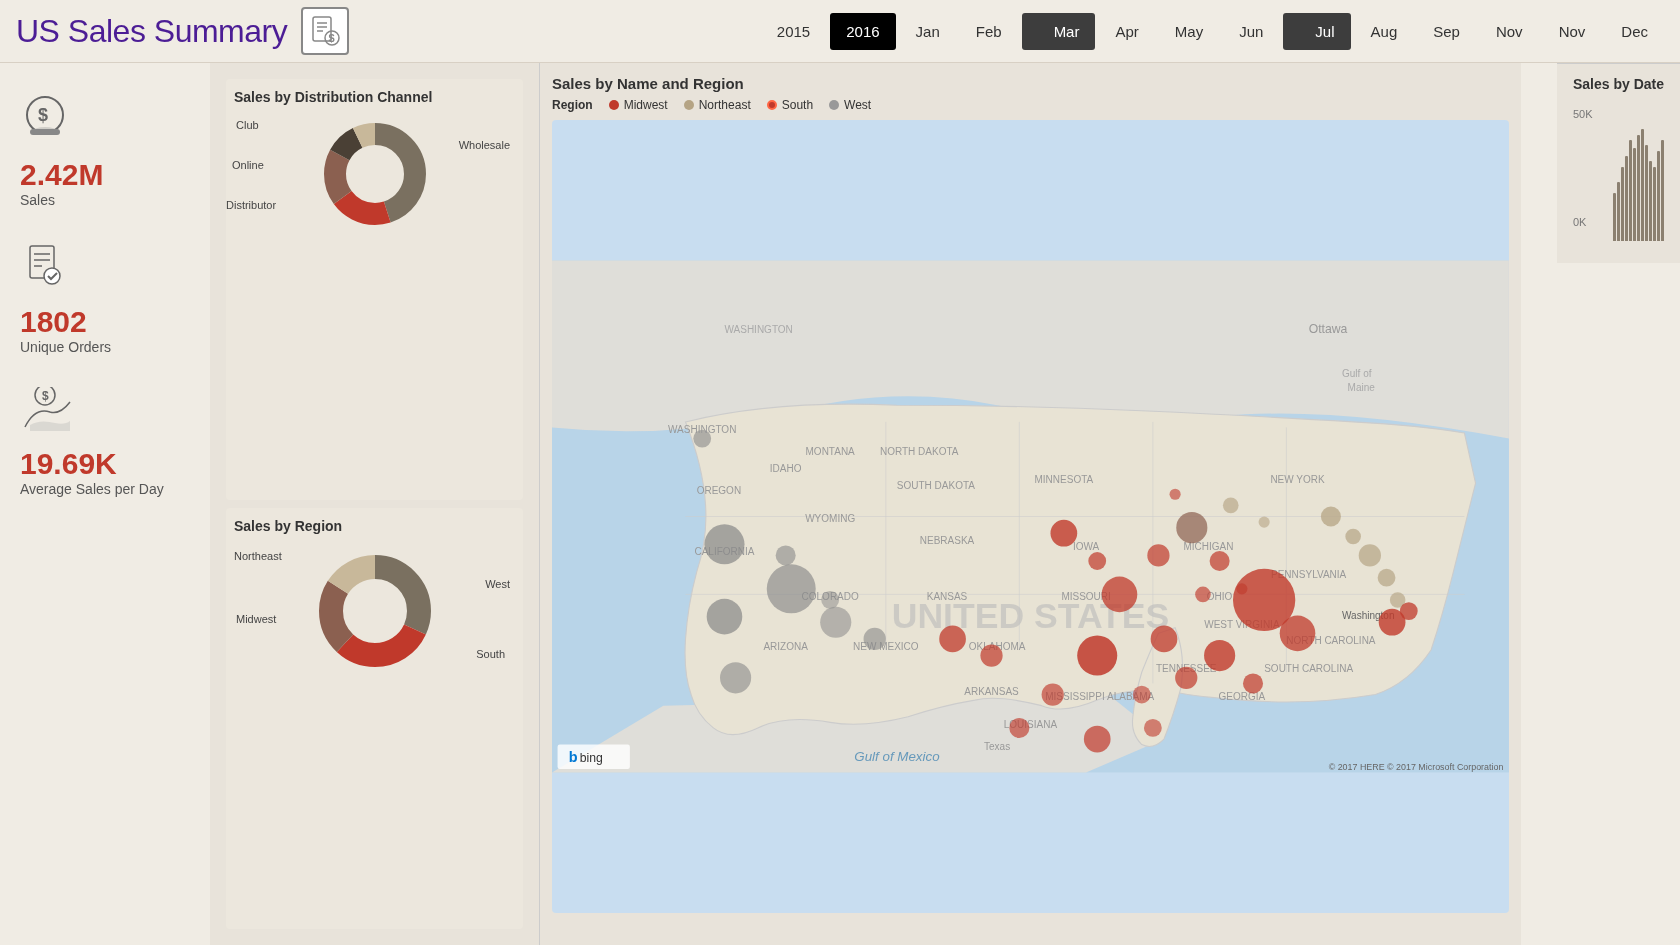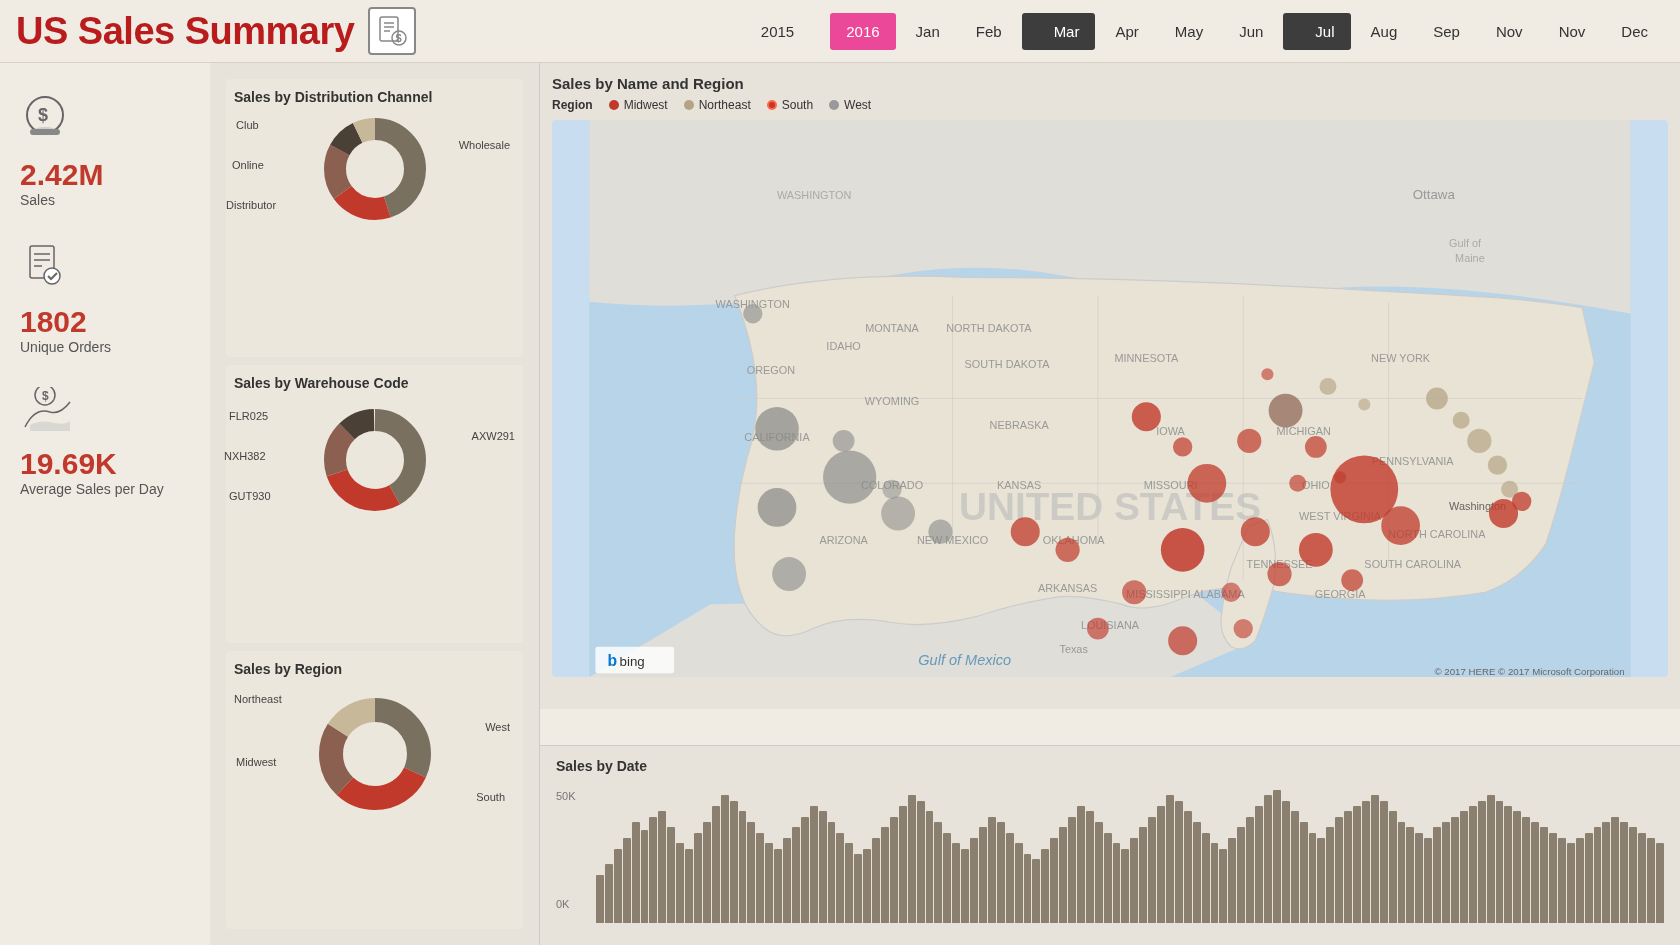--- a/index.html
+++ b/index.html
@@ -20,23 +20,23 @@
       padding: 0 16px;
       height: 63px;
       border-bottom: 1px solid #d8d0c4;
     }
     .header-left {
       display: flex;
       align-items: center;
       gap: 14px;
     }
     .header-title {
-      font-size: 38px;
-      font-weight: 700;
-      color: #b91c1c;
+      font-size: 32px;
+      font-weight: 400;
+      color: #4c1d95;
       letter-spacing: -0.5px;
     }
     .header-icon {
       width: 48px;
       height: 48px;
       border: 2px solid #888;
       border-radius: 4px;
       display: flex;
       align-items: center;
       justify-content: center;
@@ -53,24 +53,23 @@
       padding: 10px 16px;
       border: none;
       background: transparent;
       font-size: 15px;
       color: #333;
       cursor: pointer;
       border-radius: 3px;
       font-weight: 500;
     }
     .nav-btn.active-year {
-      background: #ec4899;
+      background: #000000;
       color: #fff;
       border-radius: 3px;
-      margin-left: 16px;
     }
     .nav-btn.active-month {
       background: #3d3d3d;
       color: #fff;
       border-radius: 3px;
       padding-left: 32px;
     }
 
     
     .sidebar {
@@ -256,21 +255,21 @@
       </div>
       <span class="kpi-value">19.69K</span>
       <span class="kpi-label">Average Sales per Day</span>
     </div>
   </div>
 
   <div class="middle-panel">
 
     <div class="chart-block">
       <div class="chart-section-title">Sales by Distribution Channel</div>
-      <div style="position:relative; display:flex; align-items:flex-start; justify-content:center; height:130px;">
+      <div style="position:relative; display:flex; align-items:center; justify-content:center; height:130px;">
         <svg class="donut-svg" width="120" height="120" viewBox="0 0 120 120">
 
           <circle cx="60" cy="60" r="40" fill="none" stroke="#7a7060" stroke-width="22" stroke-dasharray="113 138" stroke-dashoffset="0" transform="rotate(-90 60 60)"></circle>
 
           <circle cx="60" cy="60" r="40" fill="none" stroke="#c0392b" stroke-width="22" stroke-dasharray="50 201" stroke-dashoffset="-113" transform="rotate(-90 60 60)"></circle>
 
           <circle cx="60" cy="60" r="40" fill="none" stroke="#8b6050" stroke-width="22" stroke-dasharray="45 206" stroke-dashoffset="-163" transform="rotate(-90 60 60)"></circle>
 
           <circle cx="60" cy="60" r="40" fill="none" stroke="#4a4035" stroke-width="22" stroke-dasharray="25 226" stroke-dashoffset="-208" transform="rotate(-90 60 60)"></circle>
 
@@ -279,38 +278,20 @@
         </svg>
         <div style="position:absolute; left:0; top:0; width:100%; height:100%; pointer-events:none;">
           <span style="position:absolute; left:2px; top:10px; font-size:11px; color:#444;">Club</span>
           <span style="position:absolute; left:-2px; top:50px; font-size:11px; color:#444;">Online</span>
           <span style="position:absolute; left:-8px; top:90px; font-size:11px; color:#444;">Distributor</span>
           <span style="position:absolute; right:5px; top:30px; font-size:11px; color:#444;">Wholesale</span>
         </div>
       </div>
     </div>
 
-    <div class="chart-block">
-      <div class="chart-section-title">Sales by Warehouse Code</div>
-      <div style="position:relative; display:flex; align-items:center; justify-content:center; height:130px;">
-        <svg class="donut-svg" width="120" height="120" viewBox="0 0 120 120">
-          <circle cx="60" cy="60" r="40" fill="none" stroke="#7a7060" stroke-width="22" stroke-dasharray="105 146" stroke-dashoffset="0" transform="rotate(-90 60 60)"></circle>
-          <circle cx="60" cy="60" r="40" fill="none" stroke="#c0392b" stroke-width="22" stroke-dasharray="70 181" stroke-dashoffset="-105" transform="rotate(-90 60 60)"></circle>
-          <circle cx="60" cy="60" r="40" fill="none" stroke="#8b6050" stroke-width="22" stroke-dasharray="45 206" stroke-dashoffset="-175" transform="rotate(-90 60 60)"></circle>
-          <circle cx="60" cy="60" r="40" fill="none" stroke="#4a4035" stroke-width="22" stroke-dasharray="30 221" stroke-dashoffset="-220" transform="rotate(-90 60 60)"></circle>
-          <circle cx="60" cy="60" r="28" fill="#ece7dd"></circle>
-        </svg>
-        <div style="position:absolute; left:0; top:0; width:100%; height:100%; pointer-events:none;">
-          <span style="position:absolute; left:-5px; top:15px; font-size:11px; color:#444;">FLR025</span>
-          <span style="position:absolute; left:-10px; top:55px; font-size:11px; color:#444;">NXH382</span>
-          <span style="position:absolute; left:-5px; top:95px; font-size:11px; color:#444;">GUT930</span>
-          <span style="position:absolute; right:0px; top:35px; font-size:11px; color:#444;">AXW291</span>
-        </div>
-      </div>
-    </div>
 
     <div class="chart-block">
       <div class="chart-section-title">Sales by Region</div>
       <div style="position:relative; display:flex; align-items:center; justify-content:center; height:145px;">
         <svg class="donut-svg" width="130" height="130" viewBox="0 0 130 130">
           <circle cx="65" cy="65" r="44" fill="none" stroke="#7a7060" stroke-width="24" stroke-dasharray="88 188" stroke-dashoffset="0" transform="rotate(-90 65 65)"></circle>
           <circle cx="65" cy="65" r="44" fill="none" stroke="#c0392b" stroke-width="24" stroke-dasharray="83 193" stroke-dashoffset="-88" transform="rotate(-90 65 65)"></circle>
           <circle cx="65" cy="65" r="44" fill="none" stroke="#8b6050" stroke-width="24" stroke-dasharray="61 215" stroke-dashoffset="-171" transform="rotate(-90 65 65)"></circle>
           <circle cx="65" cy="65" r="44" fill="none" stroke="#c8b89a" stroke-width="24" stroke-dasharray="44 232" stroke-dashoffset="-232" transform="rotate(-90 65 65)"></circle>
           <circle cx="65" cy="65" r="30" fill="#ece7dd"></circle>
@@ -319,21 +300,21 @@
           <span style="position:absolute; left:0px; top:12px; font-size:11px; color:#444;">Northeast</span>
           <span style="position:absolute; left:2px; top:75px; font-size:11px; color:#444;">Midwest</span>
           <span style="position:absolute; right:5px; top:40px; font-size:11px; color:#444;">West</span>
           <span style="position:absolute; right:10px; top:110px; font-size:11px; color:#444;">South</span>
         </div>
       </div>
     </div>
 
   </div>
 
-  <div style="flex:1; display:flex; flex-direction:column; overflow:hidden;gap:36px;">
+  <div style="flex:1; display:flex; flex-direction:row; overflow:hidden;gap:36px;">
 
     <div class="map-panel" style="flex:1; position:relative;">
       <div class="map-title">Sales by Name and Region</div>
       <div class="map-legend">
         <span style="font-weight:600;">Region</span>
         <div class="legend-item">
           <div class="legend-dot" style="background:#c0392b;"></div>
           <span>Midwest</span>
         </div>
         <div class="legend-item">

